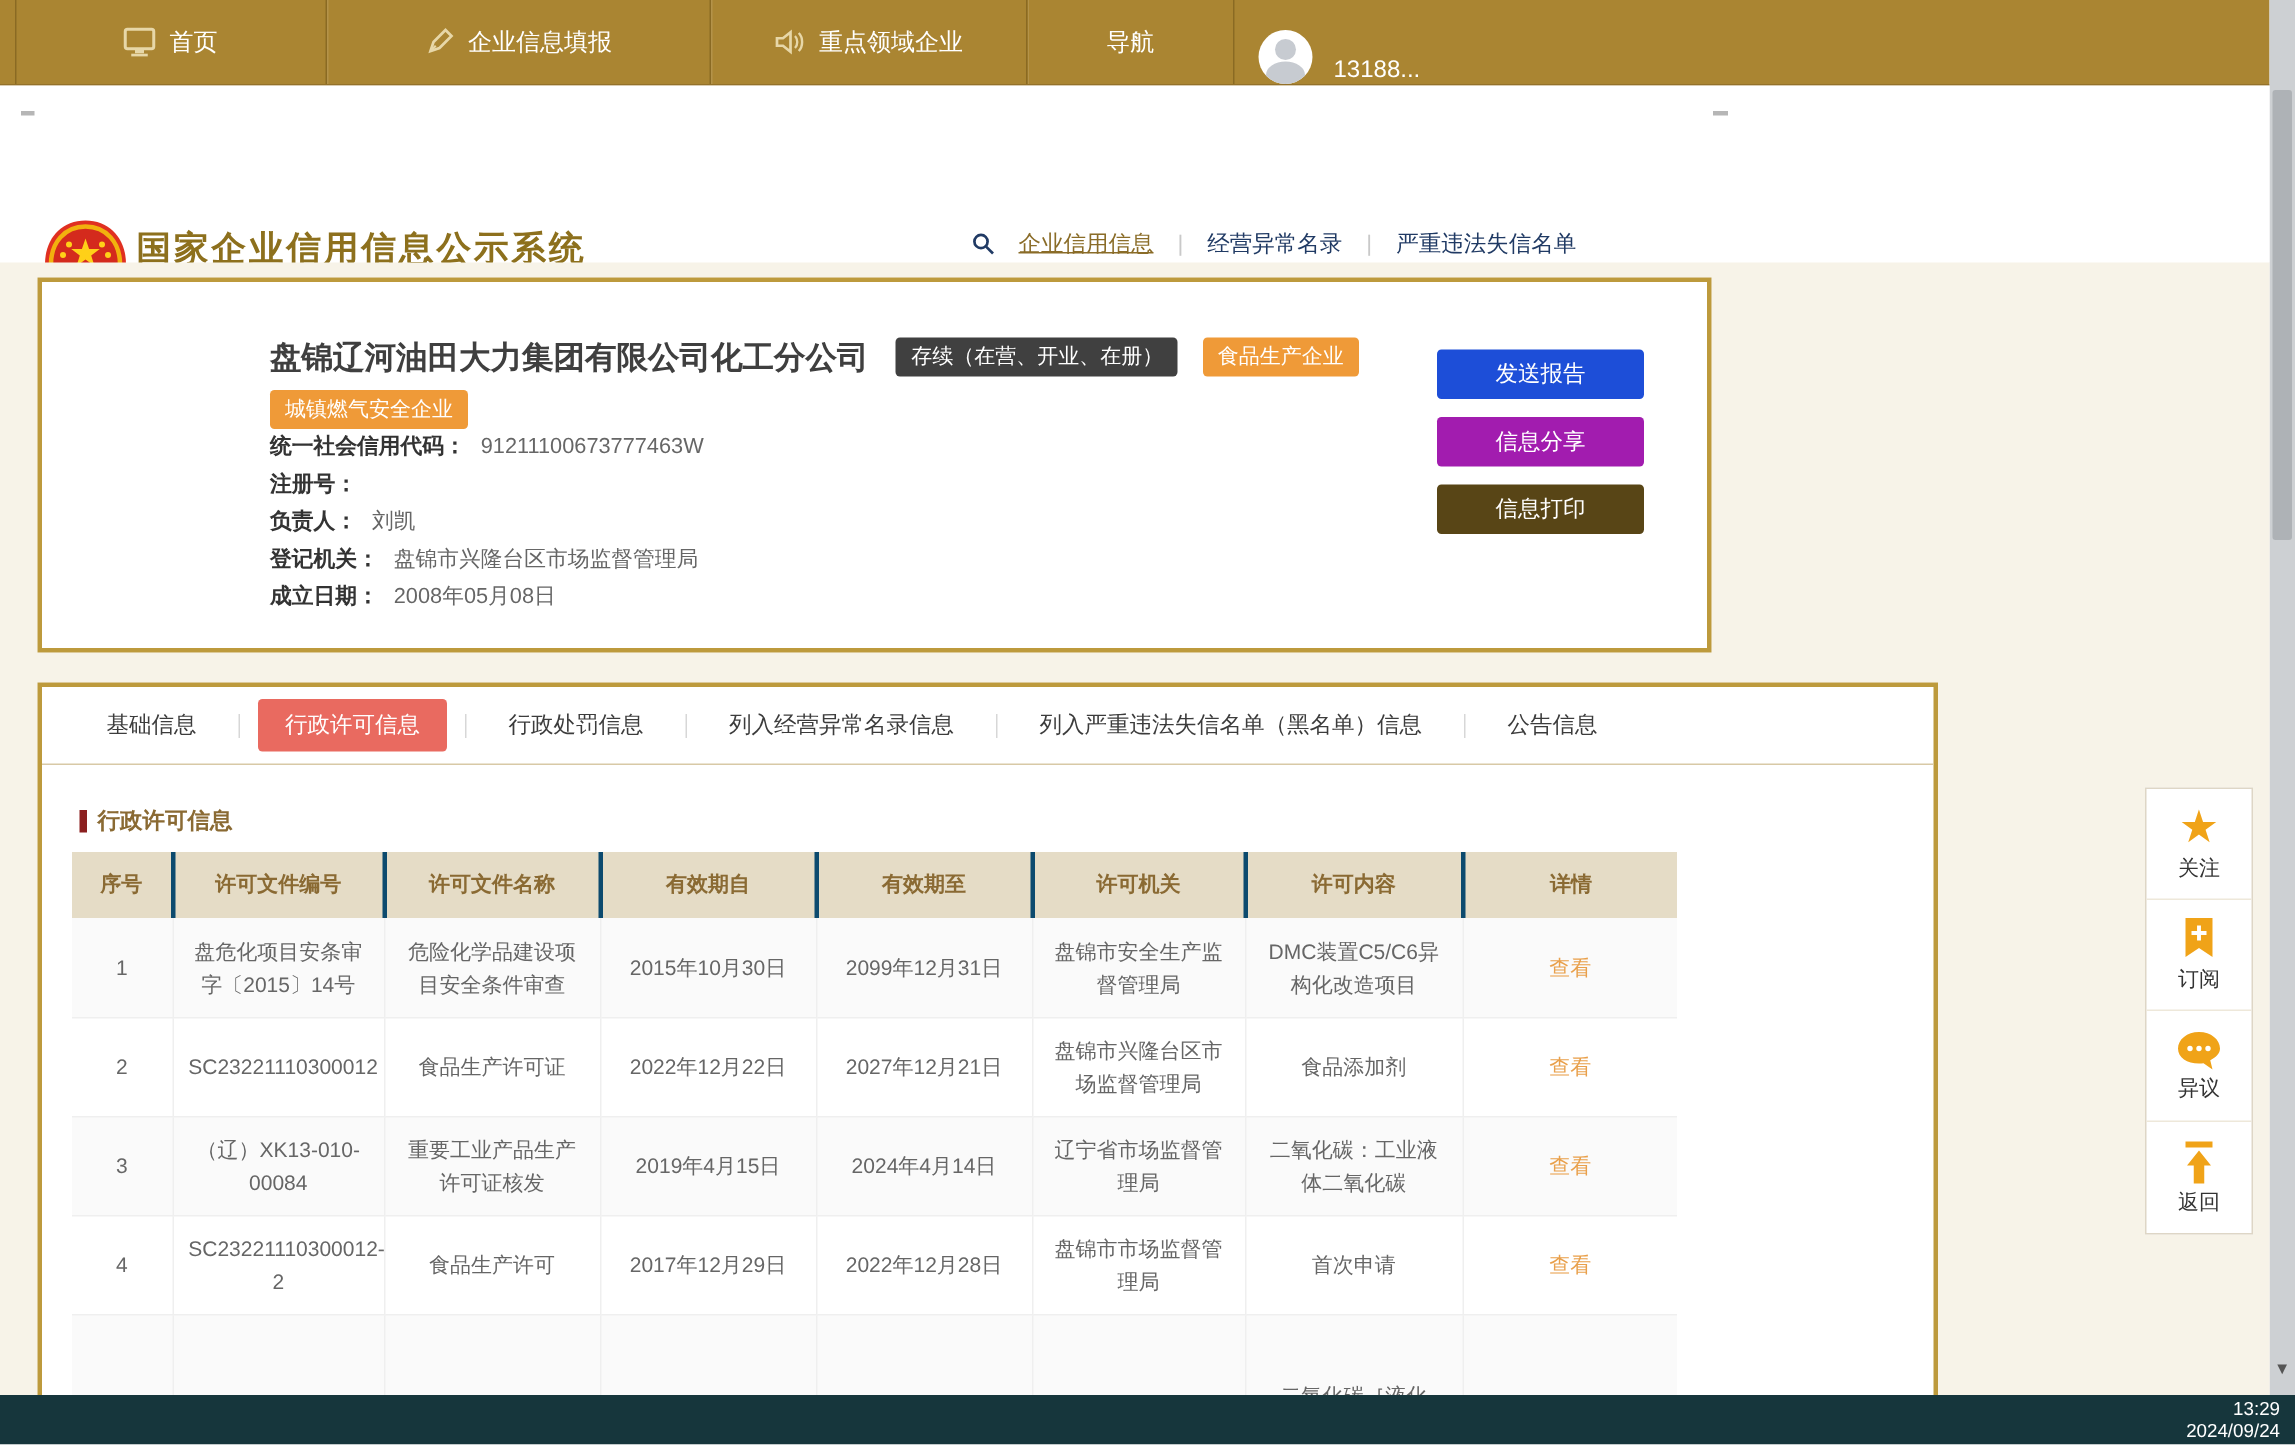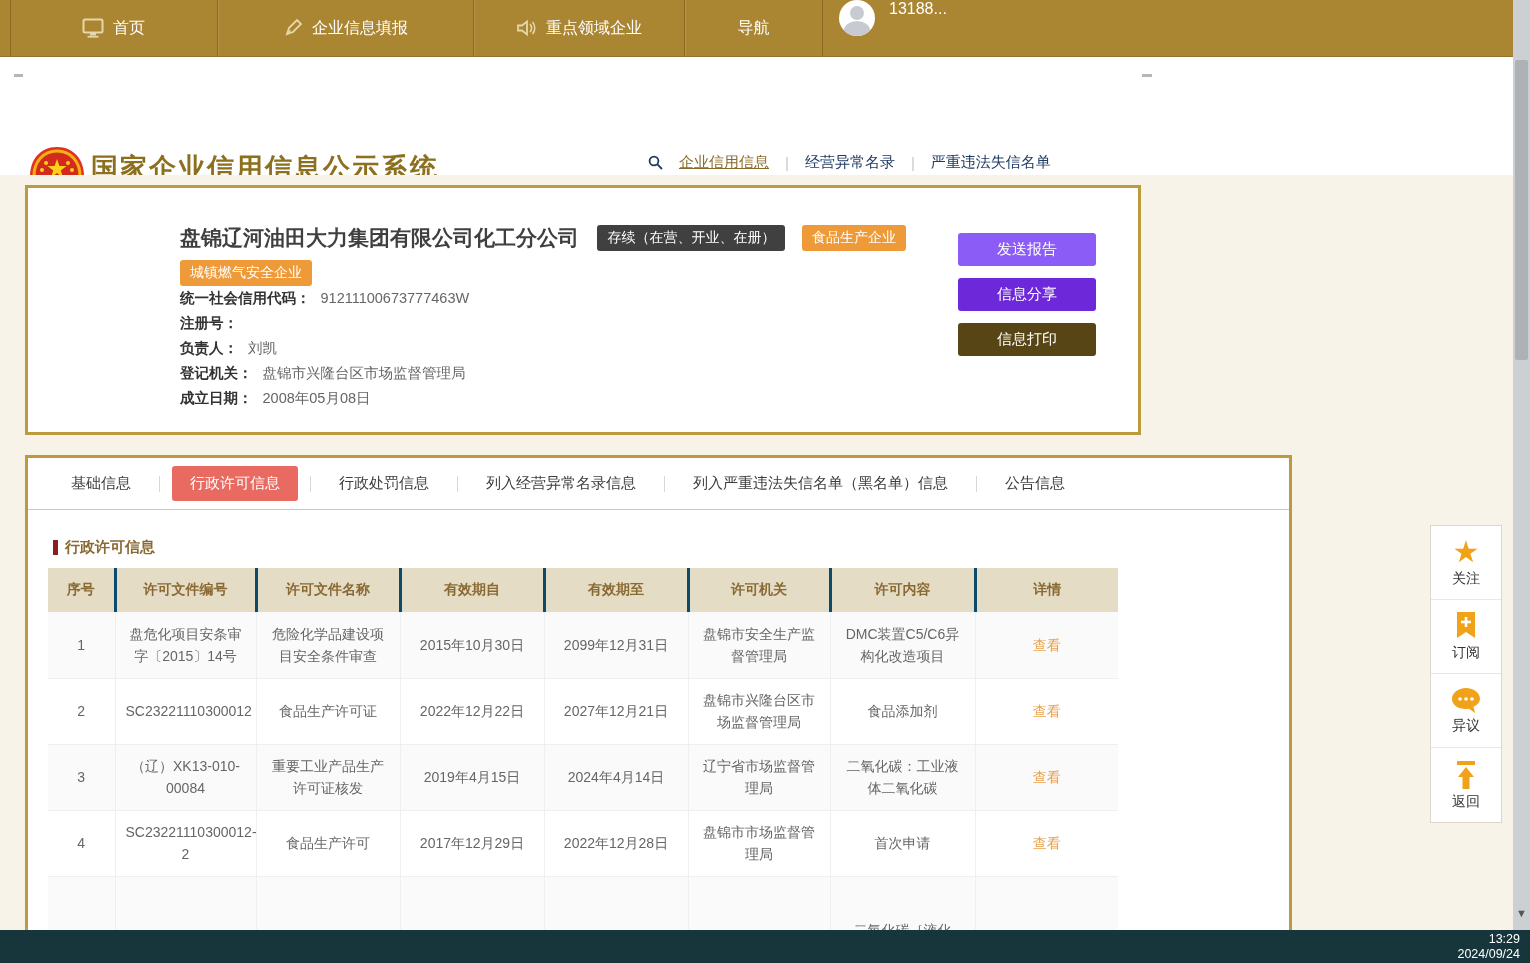--- a/index.html
+++ b/index.html
@@ -8,35 +8,35 @@
   .abs { position:absolute; }
   #stage { position:relative; width:1530px; height:963px; background:#fff; }
 
   
   #topnav { left:0; top:0; width:1513px; height:57px; background:#aa8532; display:flex; align-items:stretch; border-bottom:1px solid #93712a; }
   .nav-item { display:flex; align-items:center; justify-content:center; gap:9px; color:#fff;
     font-size:16px; border-right:1px solid rgba(80,58,10,.35); box-shadow:inset 1px 0 0 rgba(255,255,255,.12); cursor:pointer; }
   .nav-item svg { display:block; }
   #nav-home { width:208px; margin-left:10px; box-shadow:inset 1px 0 0 rgba(80,58,10,.35); }
   #nav-fill { width:256px; } #nav-bulletin { width:209px; } #nav-key { width:211px; } #nav-guide { width:138px; }
-  .nav-user { display:flex; align-items:flex-start; gap:14px; color:#fff; font-size:16px; padding-left:16px; }
+  .nav-user { display:flex; align-items:flex-end; gap:14px; color:#fff; font-size:16px; padding-left:16px; }
   .avatar { width:36px; height:36px; border-radius:50%; background:#fff; position:relative; overflow:hidden; }
   .avatar:before { content:""; position:absolute; left:11px; top:6px; width:14px; height:14px; border-radius:50%; background:#c7cbd1; }
   .avatar:after  { content:""; position:absolute; left:5px; top:21px; width:26px; height:18px; border-radius:50% 50% 0 0; background:#c7cbd1; }
 
   
   #scrollbar { left:1513px; top:0; width:17px; height:930px; background:#cdd0d3; }
   #scroll-thumb { left:1515px; top:60px; width:13px; height:300px; background:#aeb2b6; border-radius:2px; }
   #scroll-down { left:1513px; top:903px; width:17px; height:20px; color:#555; font-size:11px; text-align:center; line-height:20px; }
   .dash { height:3px; background:#b6b6b6; }
 
   
   #header { left:0; top:57px; width:1513px; height:118px; background:#fff; }
   #emblem { left:26px; top:88px; }
-  #site-title { left:91px; top:93px; font-size:27px; font-weight:bold; color:#8d701d; letter-spacing:2px; }
+  #site-title { left:91px; top:93px; font-size:23px; font-weight:bold; color:#8d701d; letter-spacing:2px; }
   #site-subtitle { left:93px; top:137px; font-size:17.5px; color:#a98a2f; }
   #search-tabs { left:648px; top:96px; display:flex; align-items:center; gap:10px; font-size:15px; }
   .stab { color:#203a64; cursor:pointer; padding:0 6px; }
   .stab.active { color:#8a6c28; text-decoration:underline; }
   .stab-sep { color:#c9c9c9; }
   #search-box { left:648px; top:120px; width:494px; height:33px; display:flex; }
   #search-input { flex:1; border:1px solid #a89253; border-right:none; font-size:14.5px; padding:0 10px; color:#333; outline:none; }
   #search-input::placeholder { color:#9b9b9b; }
   #search-btn { width:37px; height:33px; background:#f15a54; border:none; border-radius:0 4px 4px 0; cursor:pointer; display:flex; align-items:center; justify-content:center; }
 
@@ -59,22 +59,22 @@
   #company-name { font-size:21px; font-weight:bold; color:#3f3f3f; display:inline; margin-right:14px; }
   .badge { display:inline-block; font-size:14px; color:#fff; padding:4px 10px; border-radius:3px; vertical-align:3px; }
   .badge.blue { background:#404040; margin-right:12px; }
   .badge.orange { background:#ef9a38; }
   #tag-row { position:absolute; left:152px; top:72px; }
   #fields { position:absolute; left:152px; top:102px; font-size:14.5px; }
   .field-row { margin-bottom:9px; line-height:16px; }
   .field-label { font-weight:bold; color:#333; margin-right:10px; }
   .field-value { color:#666; }
   .action-btn { position:absolute; left:930px; width:138px; height:33px; border:none; border-radius:3px; color:#fff; font-size:15px; cursor:pointer; font-family:inherit; }
-  #btn-report { top:45px; background:#8b5cf6; }
-  #btn-share  { top:90px; background:#6d28d9; }
+  #btn-report { top:45px; background:#1d4ed8; }
+  #btn-share  { top:90px; background:#a21caf; }
   #btn-print  { top:135px; background:#584516; }
 
   
   #card-info { left:25px; top:455px; width:1267px; height:478px; overflow:hidden; }
   #tab-strip { display:flex; align-items:center; height:52px; border-bottom:1px solid #d8c9a6; padding-left:27px; }
   .tab { font-size:15px; color:#3c3c3c; padding:8px 16px; cursor:pointer; white-space:nowrap; }
   .tab.active { background:#e96a60; color:#fff; border-radius:3px; padding:8px 18px; }
   .tab-sep { width:1px; height:16px; background:#d7d7d7; margin:0 12px; }
   #section-title { position:absolute; left:25px; top:80px; font-size:15px; color:#8a6a33; font-weight:bold; display:flex; align-items:center; gap:7px; }
   #section-title .bar { width:5px; height:15px; background:#8b1f1f; }

